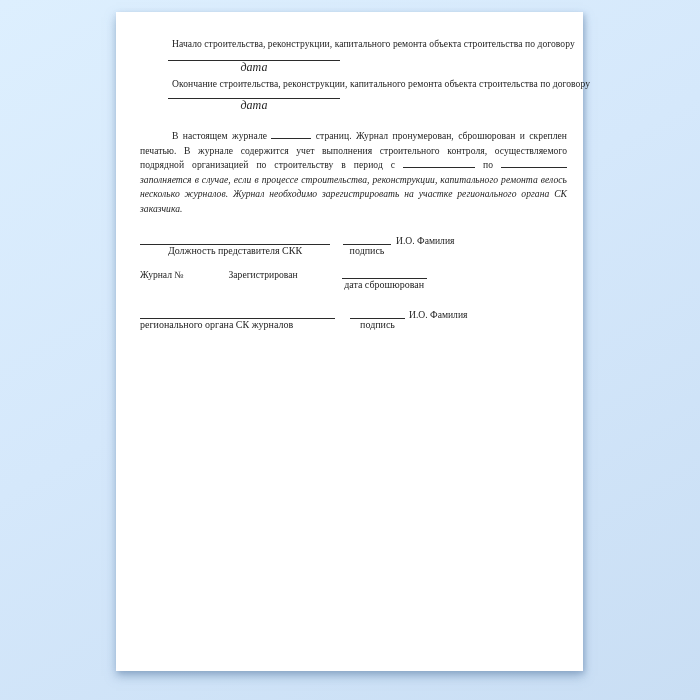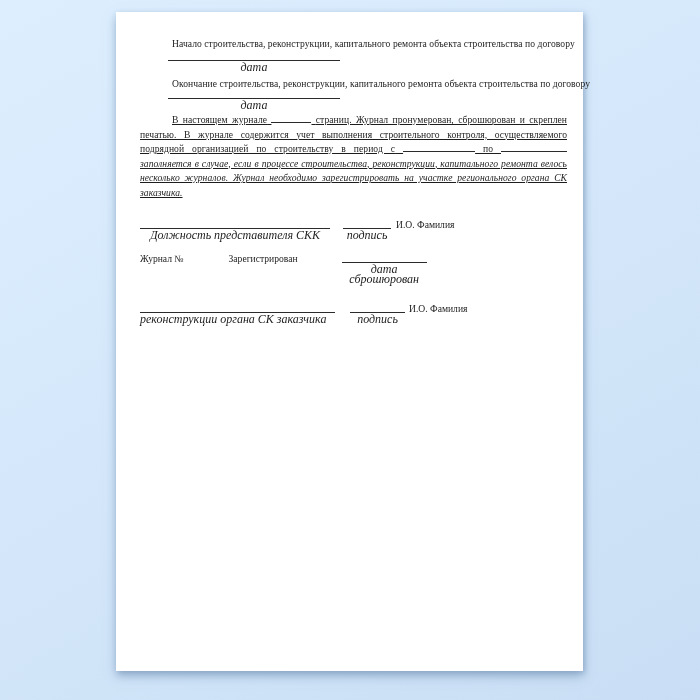--- a/index.html
+++ b/index.html
@@ -34,45 +34,43 @@
   .title-2 { margin-top:6px;text-align:right; }
   .u-line { height:10px; border-bottom:1px solid #2b2b2b; }
   .u-cap {
     font-style:italic;
     font-size:12px;
     line-height:10px;
     text-align:center;
     padding-top:1px;
   }
   .para {
-    margin-top:3px;
+    margin-top:19px;
     text-align:justify;
     text-indent:32px;
     line-height:14.5px;
     letter-spacing:0.05px;
-    text-decoration:underline;
   }
   .blank {
     display:inline-block;
     height:9px;
     border-bottom:1px solid #2b2b2b;
   }
   .w40 { width:40px; }
   .w72 { width:72px; }
   .w66 { width:66px; }
   .ital { font-style:italic; }
   .sig-row { display:flex; align-items:flex-start; }
   .row-a { margin-top:17px; }
   .row-b { margin-top:11px;gap:40px; }
   .row-c { margin-top:17px; }
   .s-cell { }
   .s-line { height:12px; border-bottom:1px solid #2b2b2b; }
   .s-cap {
-    font-style:italic;
-    font-size:12px;
+    font-size:10px;
     line-height:10px;
     text-align:center;
     padding-top:1px;
   }
   .s-cap-left { text-align:left; }
   .pl15 { padding-left:15px; }
   .s-label {
     height:13px;
     display:flex;
     align-items:flex-end;
@@ -138,21 +136,21 @@
         <div class="s-label label-b2">Зарегистрирован</div>
         <div class="s-cell cell-b2">
           <div class="s-line"></div>
           <div class="s-cap">дата сброшюрован</div>
         </div>
       </div>
 
       <div class="sig-row row-c">
         <div class="s-cell cell-c1">
           <div class="s-line"></div>
-          <div class="s-cap s-cap-left">реконструкции органа СК заказчика</div>
+          <div class="s-cap s-cap-left">регионального органа СК журналов</div>
         </div>
         <div class="s-cell cell-c2">
           <div class="s-line"></div>
           <div class="s-cap">подпись</div>
         </div>
         <div class="s-label name-c">И.О. Фамилия</div>
       </div>
 
     </div>
   </div>

